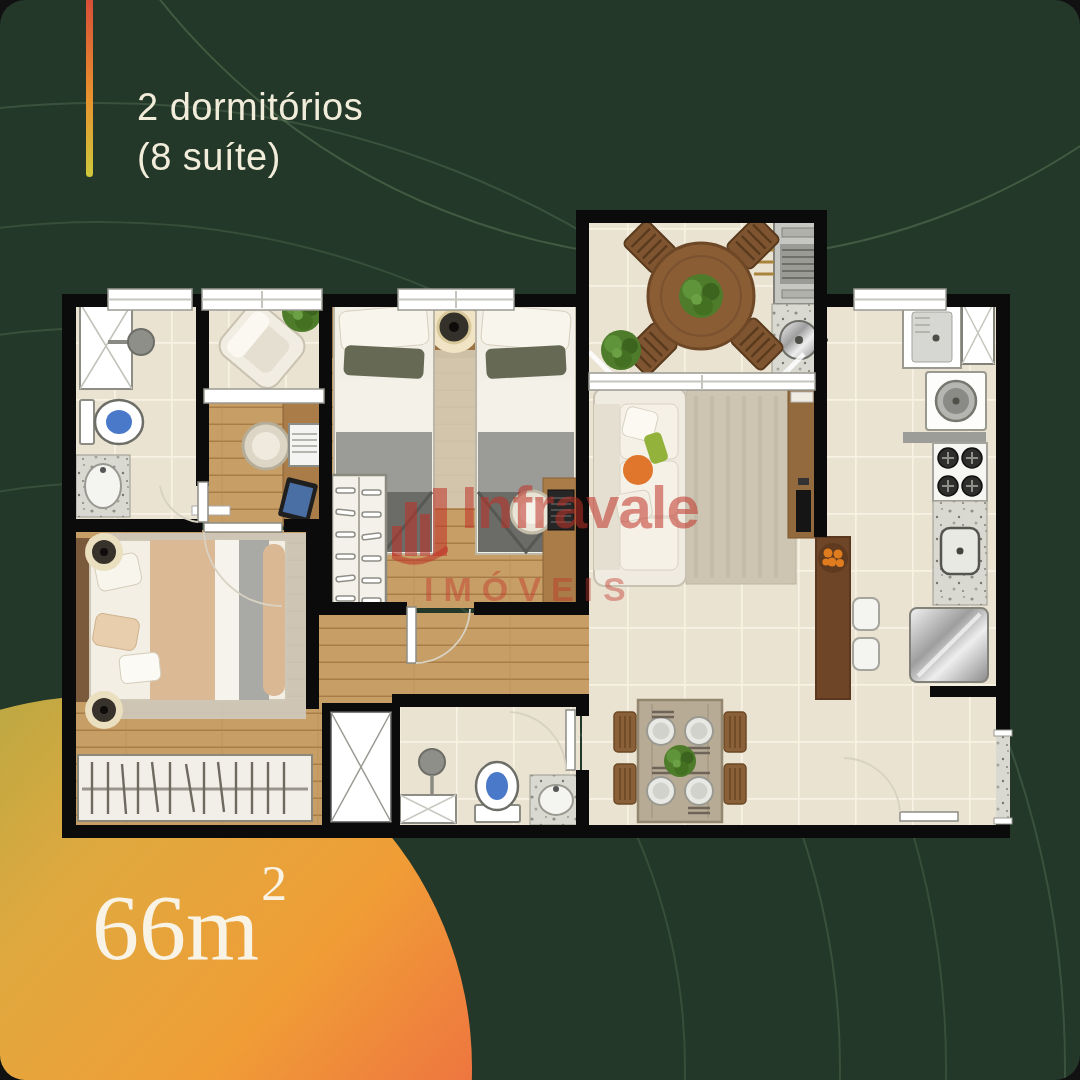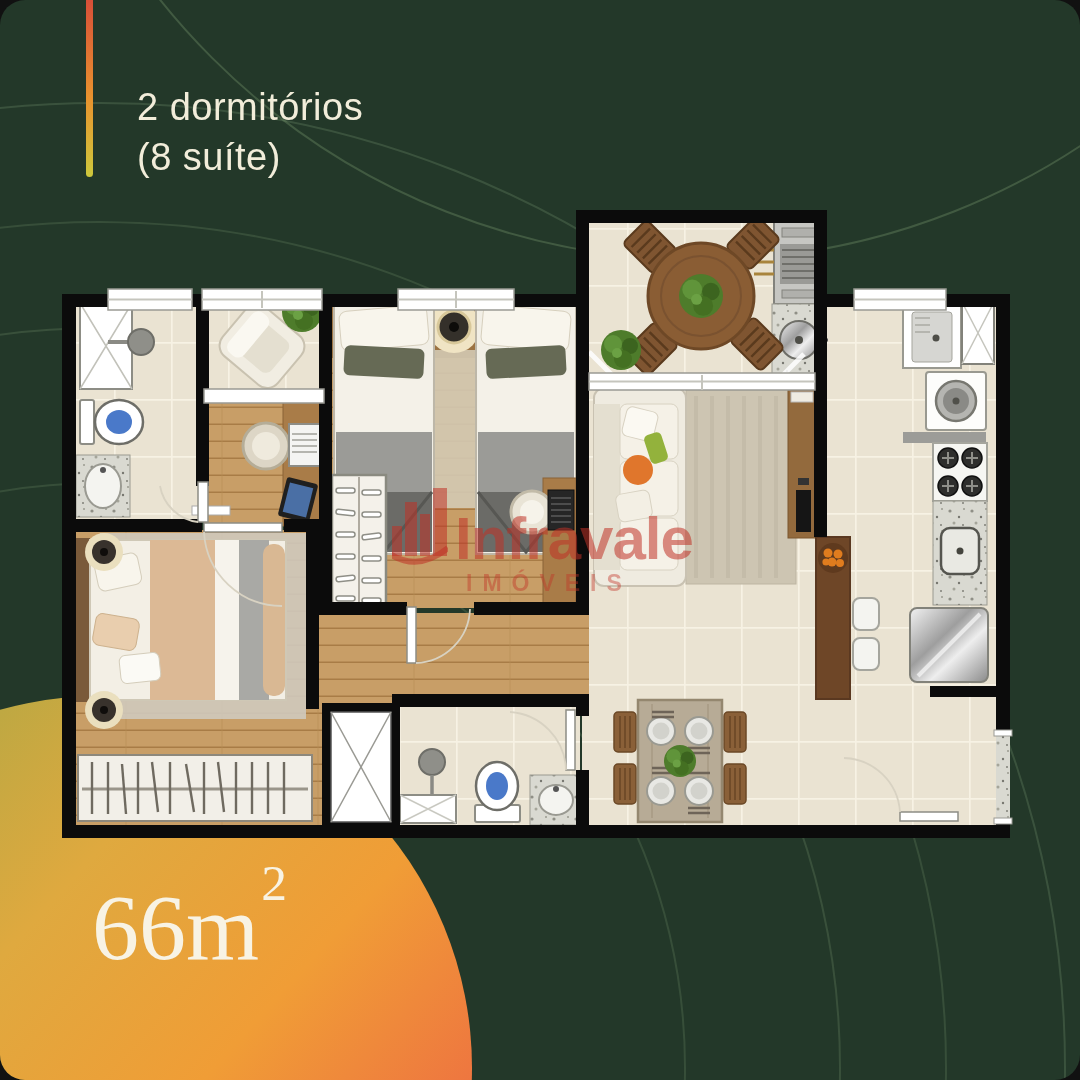--- a/index.html
+++ b/index.html
@@ -20,27 +20,27 @@
     position:absolute;left:-272px;top:696px;width:744px;height:744px;border-radius:50%;
     background:linear-gradient(132deg,#95a746 0%,#dfa93f 36%,#f09d36 58%,#ee7440 78%,#e75b57 97%);
   }
   .area-label{
     position:absolute;left:92px;top:880px;color:#f8f3e4;
     font-family:Liberation Serif, serif;font-size:94px;line-height:1;
   }
   .area-label sup{font-size:.55em;position:relative;top:-0.52em;margin-left:2px;}
   .floorplan{position:absolute;inset:0;}
   .watermark{position:absolute;left:392px;top:480px;pointer-events:none;}
-  .wm-row{display:flex;align-items:flex-end;gap:7px;}
+  .wm-row{display:flex;align-items:flex-start;gap:13px;}
   .wm-brand{
     font-size:60px;font-weight:700;line-height:.92;letter-spacing:-1px;
     color:rgba(192,50,38,.55);
   }
   .wm-sub{
-    margin:4px 0 0 74px;font-size:23px;font-weight:700;letter-spacing:10px;
+    margin:4px 0 0 32px;font-size:34px;font-weight:700;letter-spacing:10px;
     color:rgba(192,50,38,.42);
   }
 </style>
 </head>
 <body>
 
 <div class="canvas">
 
   <svg class="bg-decor" width="1080" height="1080" viewBox="0 0 1080 1080">
     <g fill="none" stroke="#87a87c">

